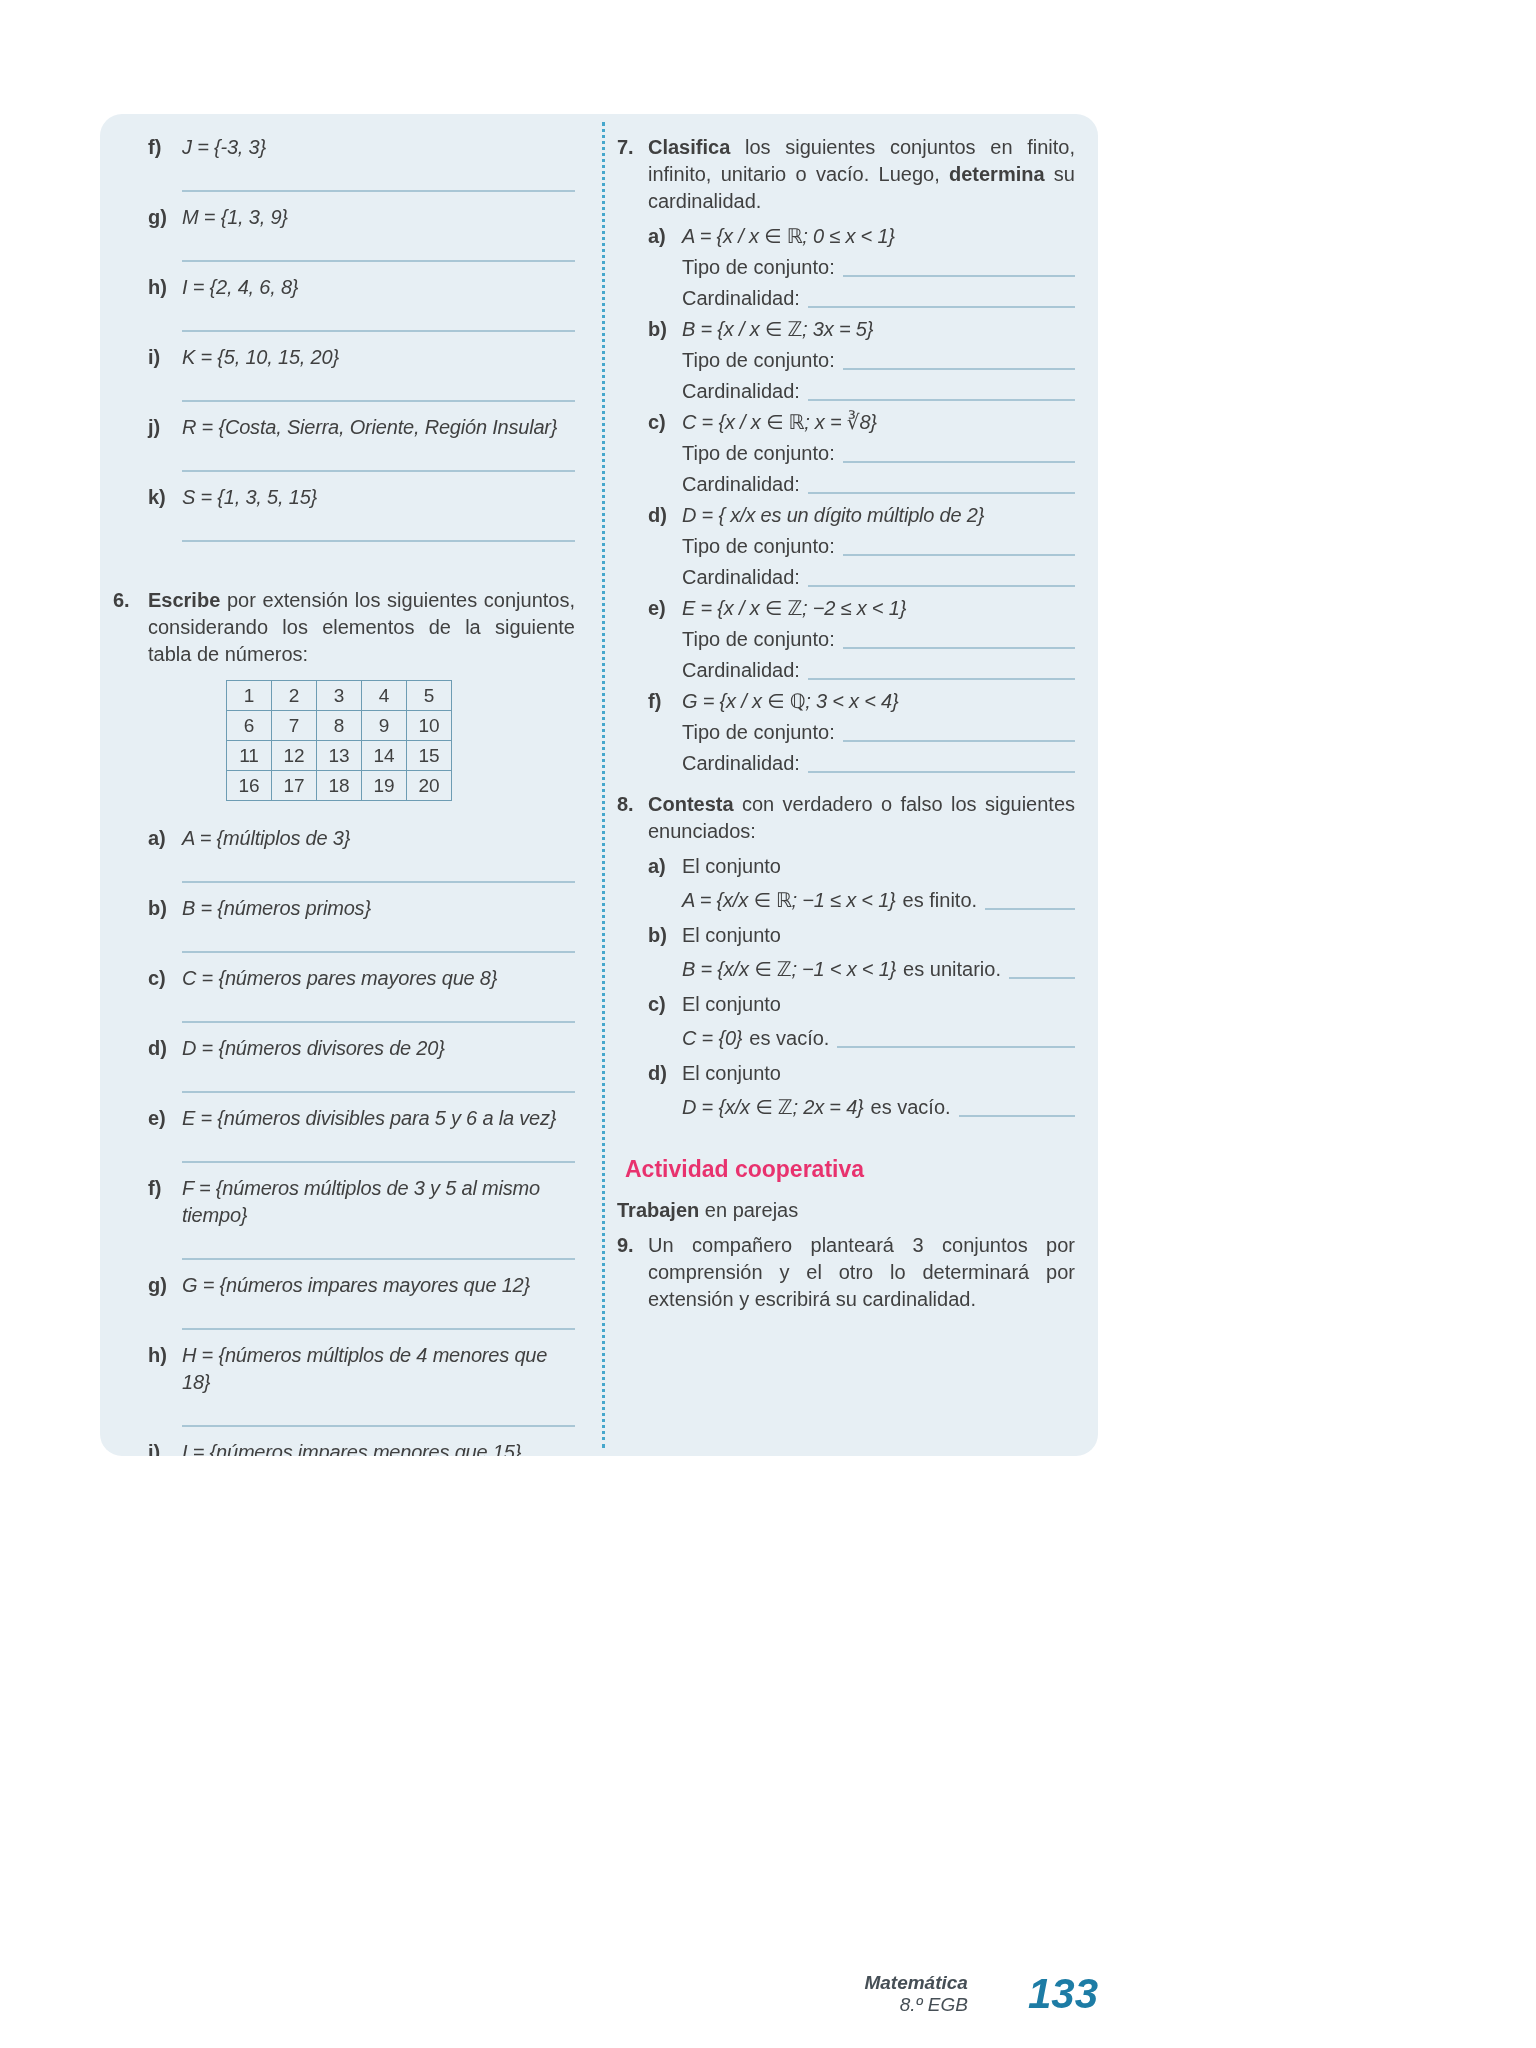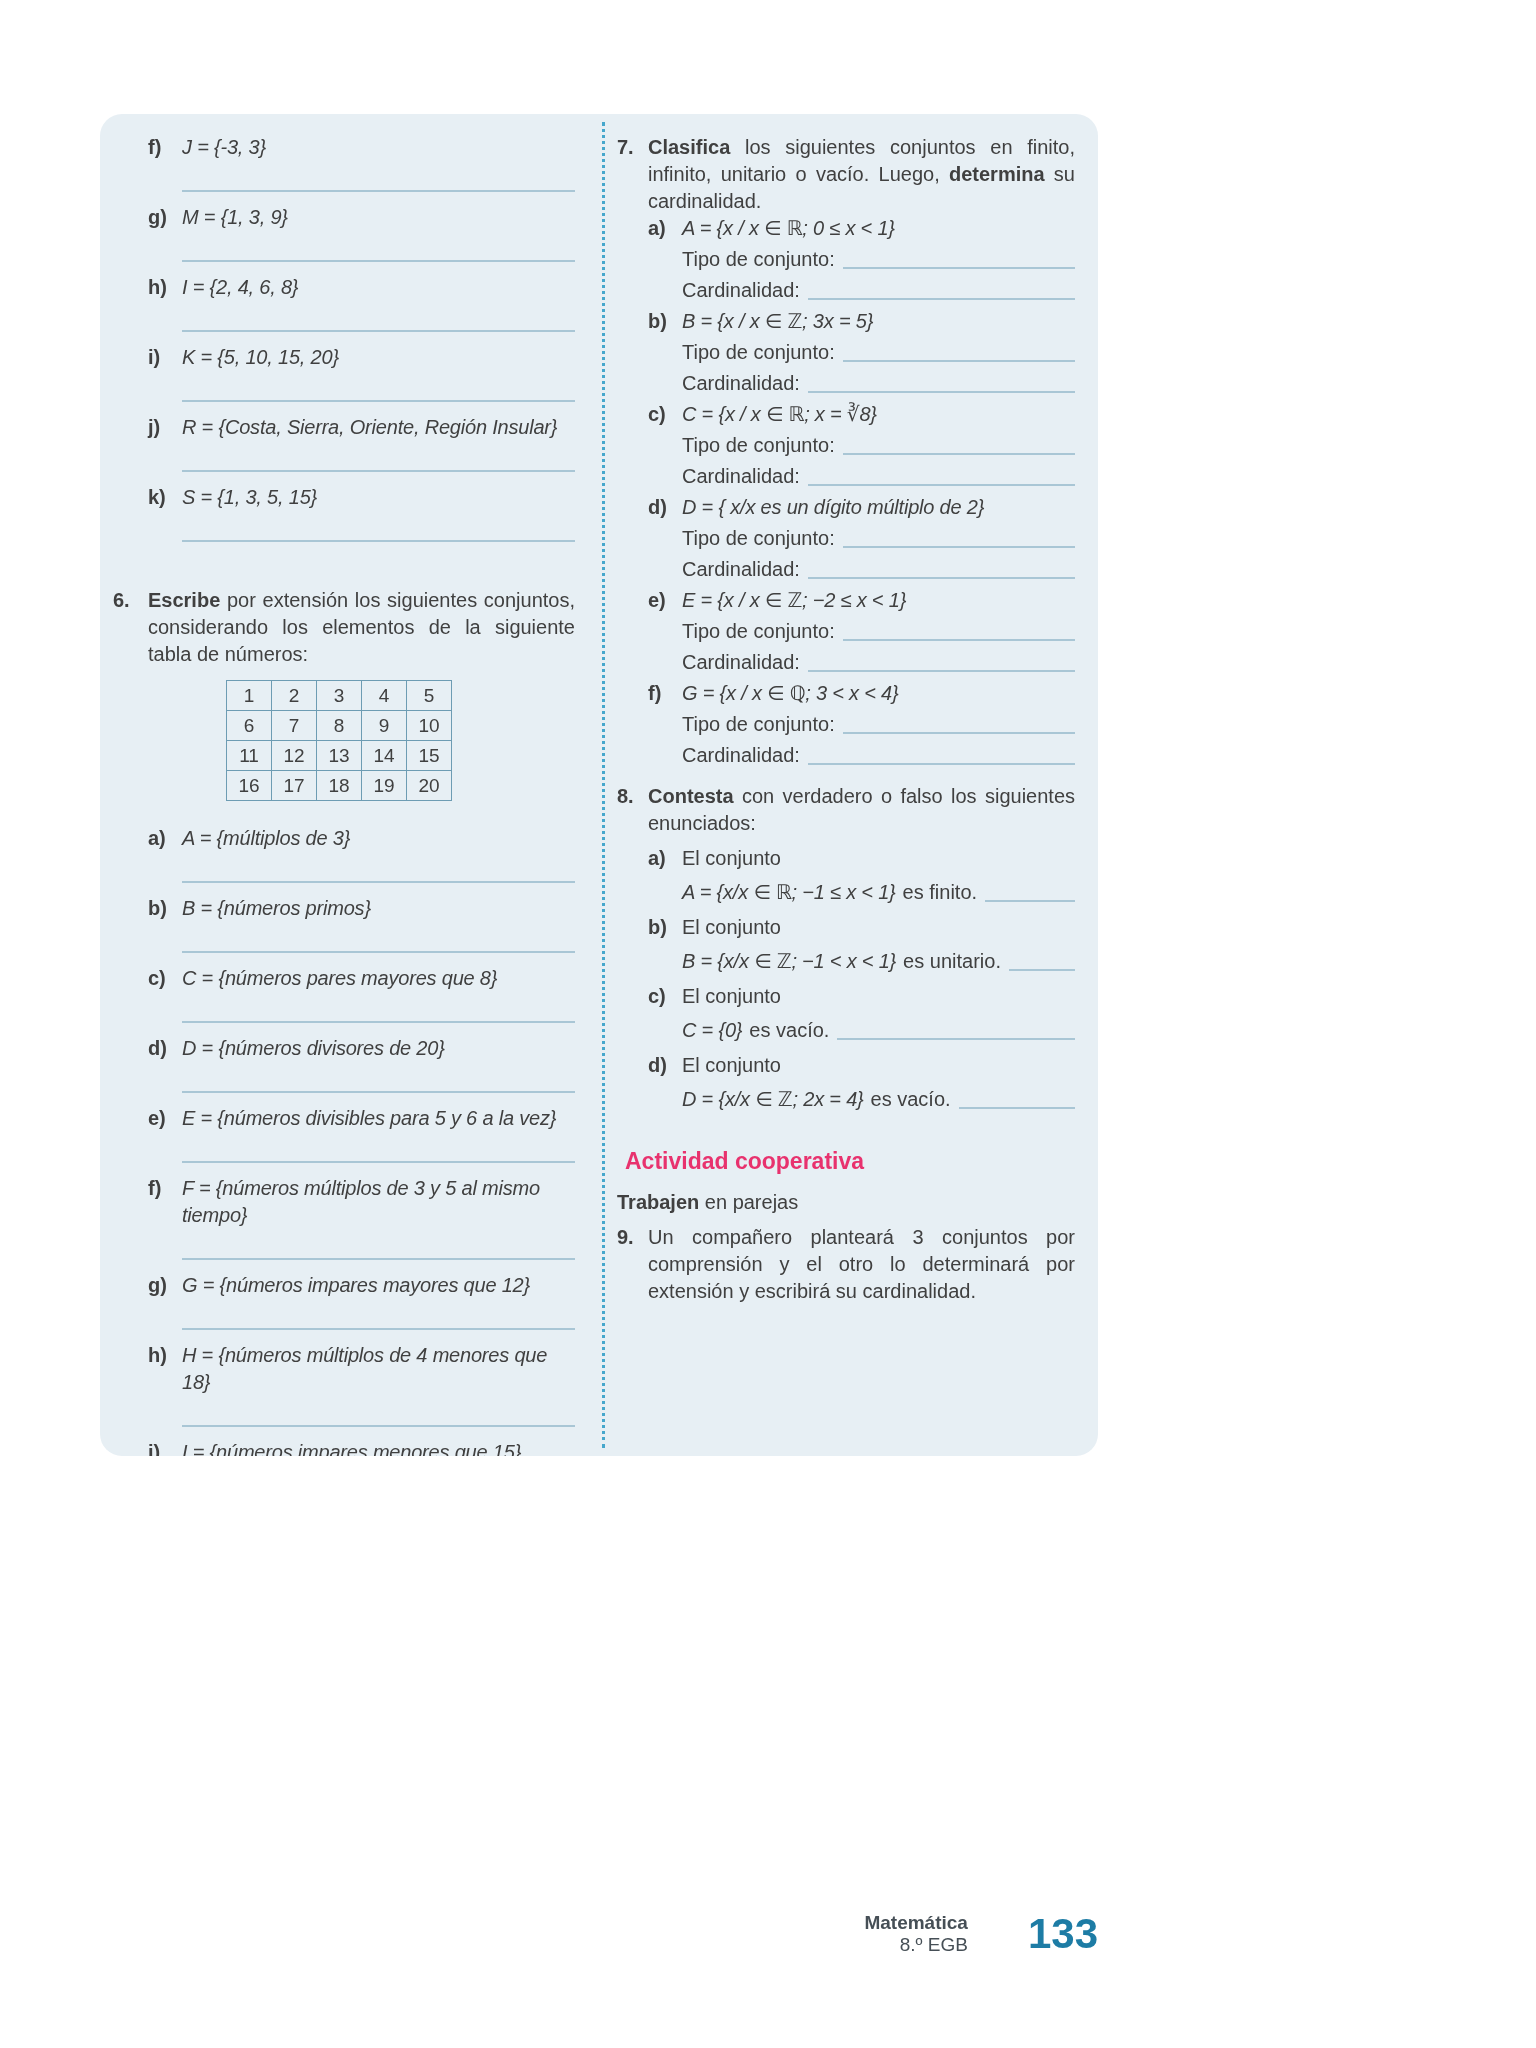--- a/index.html
+++ b/index.html
@@ -37,39 +37,39 @@
   .para { margin:0; text-align:justify; }
 
   .numtable { border-collapse:collapse; margin:12px 0 0 78px; }
   .numtable td {
     width:45px; height:30px; border:1.6px solid #6d9cb3;
     text-align:center; font-size:19px; padding:0; background:transparent;
   }
   .items6 { margin-top:24px; }
   .gap-before-6 { margin-top:45px; }
 
-  .ex7-lead-para { }
+  .ex7-lead-para { margin-bottom:8px; }
   .ex7-item { margin-bottom:4px; }
   .sub-row { display:flex; align-items:flex-end; margin-left:34px; height:31px; }
   .sub-row .sub-label { white-space:nowrap; }
   .fill-line { flex:1 1 30px; min-width:30px; border-bottom:2px solid #a9c6d5; margin-left:8px; margin-bottom:4px; }
 
   .ex8 { margin-top:10px; }
   .ex8-head { margin-bottom:8px; }
   .ex8-item { margin-bottom:8px; }
   .ex8-item .stmt { height:34px; }
 
   .coop-title { margin:26px 8px 0; font-size:23px; line-height:28px; font-weight:700; color:#e8326e; }
   .coop-sub { margin:14px 0 8px; }
   .inda-title { margin:20px 0 14px; font-size:23px; line-height:28px; font-weight:700; color:#d4612a; }
   .ex9 { margin-bottom:0; }
 
   .footer {
-    position:absolute; top:1912px; left:100px; width:998px;
-    display:flex; justify-content:flex-end; align-items:center; gap:12px;
+    position:absolute; top:1972px; left:100px; width:998px;
+    display:flex; justify-content:flex-end; align-items:center; gap:12px;font-style:italic;
   }
   .footer-text { text-align:right; font-size:19px; line-height:22px; color:#464f56; }
   .footer-text .subject { font-weight:700; }
   .page-num { font-size:42px; line-height:42px; font-weight:700; color:#1d7ca5;margin-left:48px; }
 </style>
 </head>
 <body>
 
 <div class="panel">
   <div class="divider"></div>

